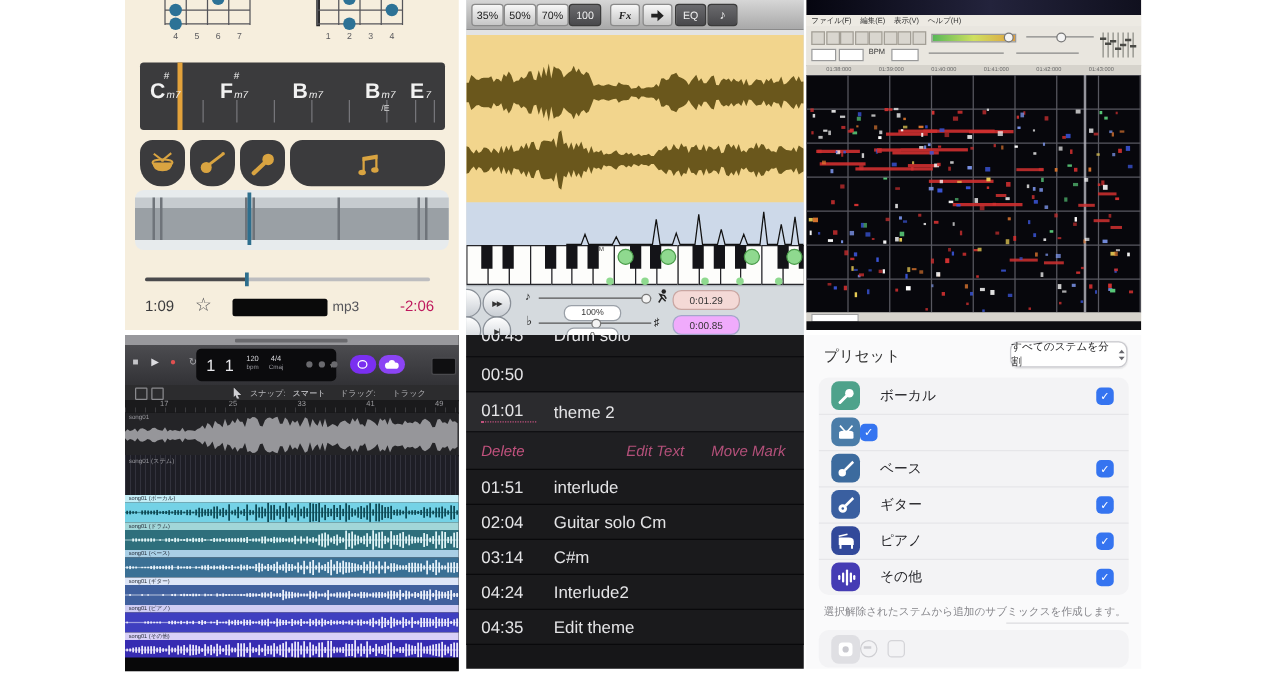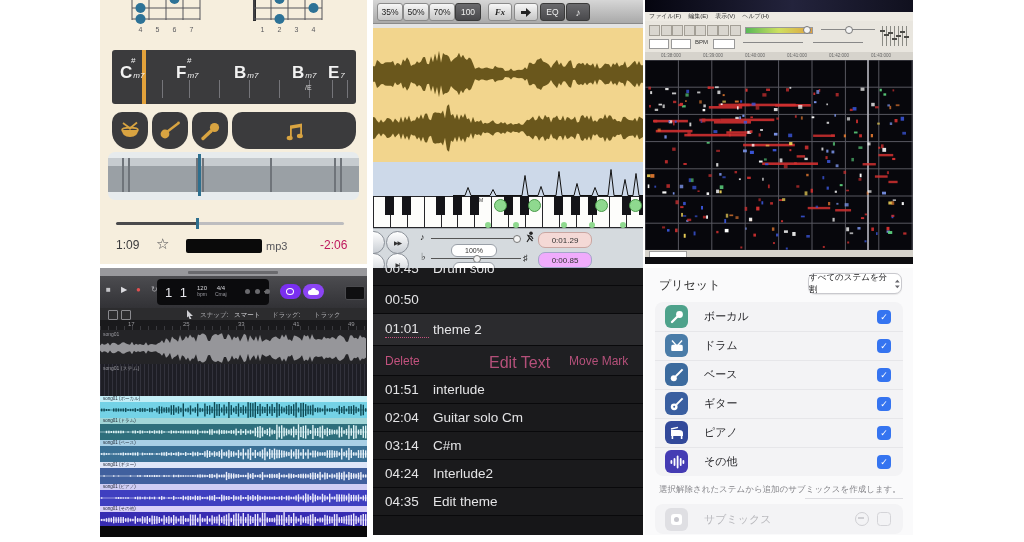--- a/index.html
+++ b/index.html
@@ -29,21 +29,21 @@
   .mini-ic{position:absolute;width:9px;height:9px;background:#d9d6cf;border:1px solid #a39f96;}
   .fader{position:absolute;width:1px;height:20px;background:#8a8a84;}
   .ftick{position:absolute;width:5px;height:2px;background:#4a4a46;left:-2px;}
   .tlabel{position:absolute;top:1px;font-size:4.5px;color:#666;}
   
   .lcd-sm{position:absolute;font-size:6px;color:#d8d8dc;line-height:6px;text-align:center;}
   .lane-h{position:absolute;left:0;width:100%;height:6px;font-size:4.5px;color:#1e2430;padding-left:3px;box-sizing:border-box;overflow:hidden;line-height:6px;}
   
   .mrow{position:absolute;left:0;width:100%;box-sizing:border-box;padding-left:12px;color:#e4e4e6;font-size:13.5px;display:flex;align-items:center;border-bottom:1px solid #09090b;background:#1a1a1c;}
   .mrow .t{width:44px;}
-  .mrow .l{margin-left:4px;}
+  .mrow .l{margin-left:14px;}
   
   .stemrow{position:absolute;left:0;width:100%;height:29px;display:flex;align-items:center;border-bottom:1px solid #e6e6e9;}
   .tile{width:23px;height:23px;border-radius:6px;margin-left:10px;display:flex;align-items:center;justify-content:center;flex:none;}
   .stemlabel{font-size:11px;color:#26262a;margin-left:16px;flex:1;}
   .chk{width:14px;height:14px;border-radius:4px;background:#3574f0;color:#fff;font-size:9px;display:flex;align-items:center;justify-content:center;margin-right:12px;flex:none;}
 </style>
 </head>
 <body>
 
 <div id="stage">
@@ -1343,23 +1343,23 @@
           <span class="l" style="margin-top: -7px;">Drum solo</span>
         </div>
         <div class="mrow" style="top: 18px; height: 28px;">
           <span class="t">00:50</span>
           <span class="l"></span>
         </div>
         <div class="mrow" style="top: 46px; height: 32px; background: rgb(43, 43, 46);">
           <span class="t" style="border-bottom: 1.6px dotted rgb(194, 82, 126); padding-bottom: 1px;">01:01</span>
           <span class="l">theme 2</span>
         </div>
-        <div style="position: absolute; left: 0px; top: 78px; width: 100%; height: 30px; background: rgb(31, 31, 34); border-bottom: 1px solid rgb(9, 9, 11); box-sizing: border-box;">
+        <div style="position: absolute; left: 0px; top: 78px; width: 100%; height: 30px; background: rgb(31, 31, 34); border-bottom: 1px solid rgb(9, 9, 11); box-sizing: border-box; font-style: italic;">
           <div style="position: absolute; left: 12px; top: 8px; font-size: 12px; color: rgb(194, 82, 126);">Delete</div>
-          <div style="position: absolute; left: 116px; top: 8px; font-size: 16px; color: rgb(180, 80, 122);">Edit Text</div>
+          <div style="position: absolute; left: 128px; top: 8px; font-size: 12px; color: rgb(180, 80, 122);">Edit Text</div>
           <div style="position: absolute; left: 196px; top: 8px; font-size: 12px; color: rgb(180, 80, 122);">Move Mark</div>
         </div>
         <div class="mrow" style="top: 108px; height: 28px;">
           <span class="t">01:51</span>
           <span class="l">interlude</span>
         </div>
         <div class="mrow" style="top: 136px; height: 28px;">
           <span class="t">02:04</span>
           <span class="l">Guitar solo Cm</span>
         </div>
@@ -1400,21 +1400,20 @@
         </div>
         <div class="stemrow" style="top: 29px;">
           <div class="tile" style="background:#4a7ca8;">
             <svg width="16" height="16" viewBox="0 0 16 16">
               <ellipse cx="8" cy="8" rx="5.8" ry="1.6" fill="#fff"></ellipse>
               <rect x="2.2" y="8" width="11.6" height="5" rx="1" fill="#fff"></rect>
               <line x1="3" y1="2.5" x2="7" y2="7" stroke="#fff" stroke-width="1.3"></line>
               <line x1="13" y1="2.5" x2="9" y2="7" stroke="#fff" stroke-width="1.3"></line>
             </svg>
           </div>
-          <div class="stemlabel">ドラム</div>
           <div class="chk">✓</div>
         </div>
         <div class="stemrow" style="top: 58px;">
           <div class="tile" style="background:#3c6b9e;">
             <svg width="16" height="16" viewBox="0 0 16 16">
               <circle cx="4.8" cy="11.2" r="3" fill="#fff"></circle>
               <line x1="6.8" y1="9.2" x2="13.6" y2="2.4" stroke="#fff" stroke-width="2"></line>
             </svg>
           </div>
           <div class="stemlabel">ベース</div>
@@ -1458,20 +1457,19 @@
         </div>
       </div>
     <div class="abs" style="left:14px;top:216px;font-size:8.5px;color:#85858a;width:246px;">選択解除されたステムから追加のサブミックスを作成します。</div>
     <div class="abs" style="left:160px;top:230px;width:98px;height:1px;background:#dcdce0;"></div>
     <div class="abs" style="left:10px;top:236px;width:248px;height:30px;background:#f3f3f5;border-radius:8px;display:flex;align-items:center;">
       <div class="tile" style="background:#dfdfe3;">
         <div style="width:11px;height:11px;border-radius:3px;background:#fff;display:flex;align-items:center;justify-content:center;">
             <div style="width:5px;height:5px;border-radius:50%;background:#c9c9cf;"></div>
           </div>
       </div>
-      <div class="stemlabel" style="color:#b8b8bc;">サブミックス</div>
       <div style="width:12px;height:12px;border-radius:50%;border:1.3px solid #cfcfd3;margin-right:8px;position:relative;flex:none;">
           <div style="position:absolute;left:2px;top:4.3px;width:5.5px;height:1.3px;background:#cfcfd3;"></div>
         </div>
       <div style="width:12px;height:12px;border-radius:3.5px;border:1.3px solid #d4d4d8;margin-right:12px;flex:none;"></div>
     </div>
   </section>
 </div>
 
 </body></html>

